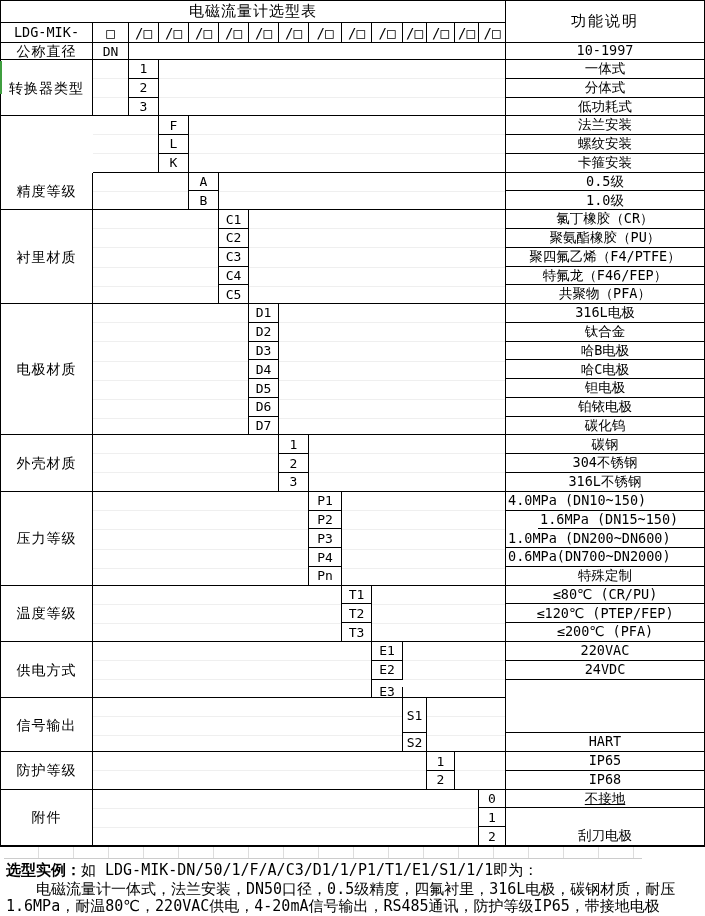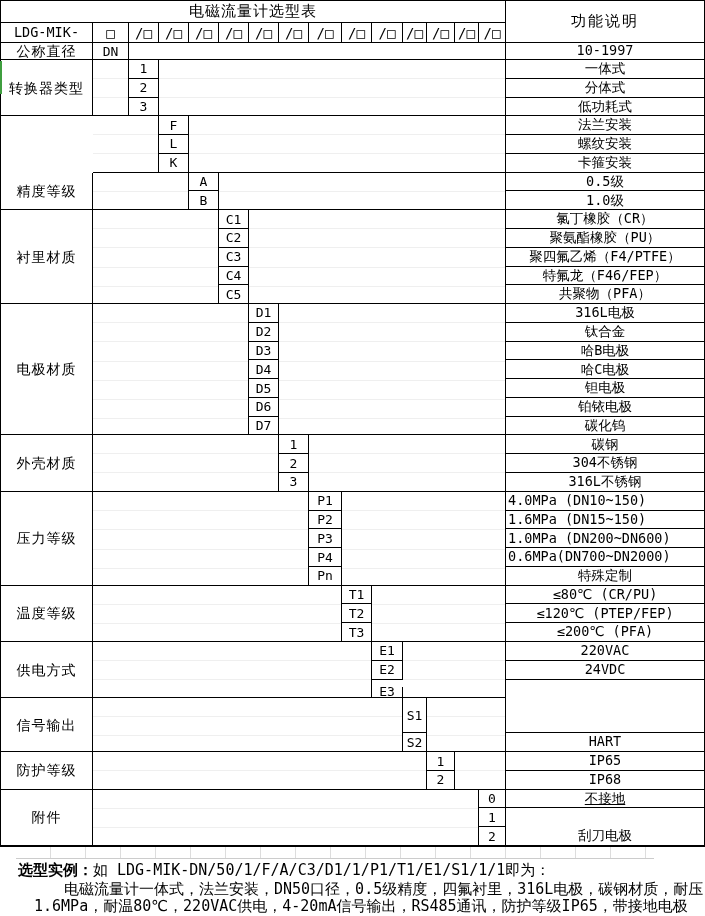--- a/index.html
+++ b/index.html
@@ -23,26 +23,26 @@
   .title{font-size:15px;letter-spacing:1px;}
   .fheader{font-size:15px;letter-spacing:2px;}
   .prefix{font-size:13.5px;}
   .box{font-size:14px;}
   .glabel{font-size:14px;letter-spacing:1px;}
   .code{font-size:13px;}
   .desc{font-size:13.5px;}
   .aleft{justify-content:flex-start;text-align:left;padding-left:2px;}
   .spacer{background:repeating-linear-gradient(180deg,#ffffff 0px,#ffffff 18.2px,#efefef 18.2px,#efefef 19.17px);}
   .artifact{position:absolute;left:0;top:61px;width:2px;height:33px;}
-  .below{position:absolute;left:16px;top:847px;width:638px;}
+  .below{position:absolute;left:4px;top:847px;width:638px;}
   .grid-strip{height:11px;border-bottom:1px solid #cccccc;
     background:repeating-linear-gradient(90deg,#ffffff 0px,#ffffff 34px,#dddddd 34px,#dddddd 35px);}
   .example-line1{margin:2px 2px 0 2px;font-size:15px;line-height:19px;white-space:nowrap;}
   .lead{font-weight:bold;}
-  .example-body{margin:1px 2px 0 18px;width:680px;font-size:15px;line-height:17px;text-indent:2em;}
+  .example-body{margin:1px 2px 0 2px;width:680px;font-size:15px;line-height:17px;text-indent:2em;}
 </style>
 </head>
 <body>
 
 <div class="sheet">
 
   <div class="table" id="sel-table">
     <div class="cell title" style="grid-area:1/1/2/16">电磁流量计选型表</div>
     <div class="cell fheader no-r" style="grid-area:1/16/3/17">功能说明</div>
     <div class="cell prefix" style="grid-area:2/1/3/2">LDG-MIK-</div>
@@ -130,21 +130,21 @@
       <div class="cell desc no-r" style="grid-area: 26 / 16 / 27 / 17;">316L不锈钢</div>
       <div class="cell glabel" style="grid-area: 27 / 1 / 32 / 2;">压力等级</div>
       <div class="cell spacer" style="grid-area: 27 / 2 / 32 / 9;"></div>
       <div class="cell code" style="grid-area: 27 / 9 / 28 / 10;">P1</div>
       <div class="cell code" style="grid-area: 28 / 9 / 29 / 10;">P2</div>
       <div class="cell code" style="grid-area: 29 / 9 / 30 / 10;">P3</div>
       <div class="cell code" style="grid-area: 30 / 9 / 31 / 10;">P4</div>
       <div class="cell code" style="grid-area: 31 / 9 / 32 / 10;">Pn</div>
       <div class="cell spacer" style="grid-area: 27 / 10 / 32 / 16;"></div>
       <div class="cell desc no-r aleft" style="grid-area: 27 / 16 / 28 / 17;">4.0MPa (DN10~150)</div>
-      <div class="cell desc no-r aleft" style="grid-area: 28 / 16 / 29 / 17;">1.6MPa (DN15~150)</div>
+      <div class="cell desc no-r aleft" style="grid-area: 28 / 16 / 29 / 17; margin-left: 32px;">1.6MPa (DN15~150)</div>
       <div class="cell desc no-r aleft" style="grid-area: 29 / 16 / 30 / 17;">1.0MPa (DN200~DN600)</div>
       <div class="cell desc no-r aleft" style="grid-area: 30 / 16 / 31 / 17;">0.6MPa(DN700~DN2000)</div>
       <div class="cell desc no-r" style="grid-area: 31 / 16 / 32 / 17;">特殊定制</div>
       <div class="cell glabel" style="grid-area: 32 / 1 / 35 / 2;">温度等级</div>
       <div class="cell spacer" style="grid-area: 32 / 2 / 35 / 10;"></div>
       <div class="cell code" style="grid-area: 32 / 10 / 33 / 11;">T1</div>
       <div class="cell code" style="grid-area: 33 / 10 / 34 / 11;">T2</div>
       <div class="cell code" style="grid-area: 34 / 10 / 35 / 11;">T3</div>
       <div class="cell spacer" style="grid-area: 32 / 11 / 35 / 16;"></div>
       <div class="cell desc no-r" style="grid-area: 32 / 16 / 33 / 17;">≤80℃ (CR/PU)</div>

